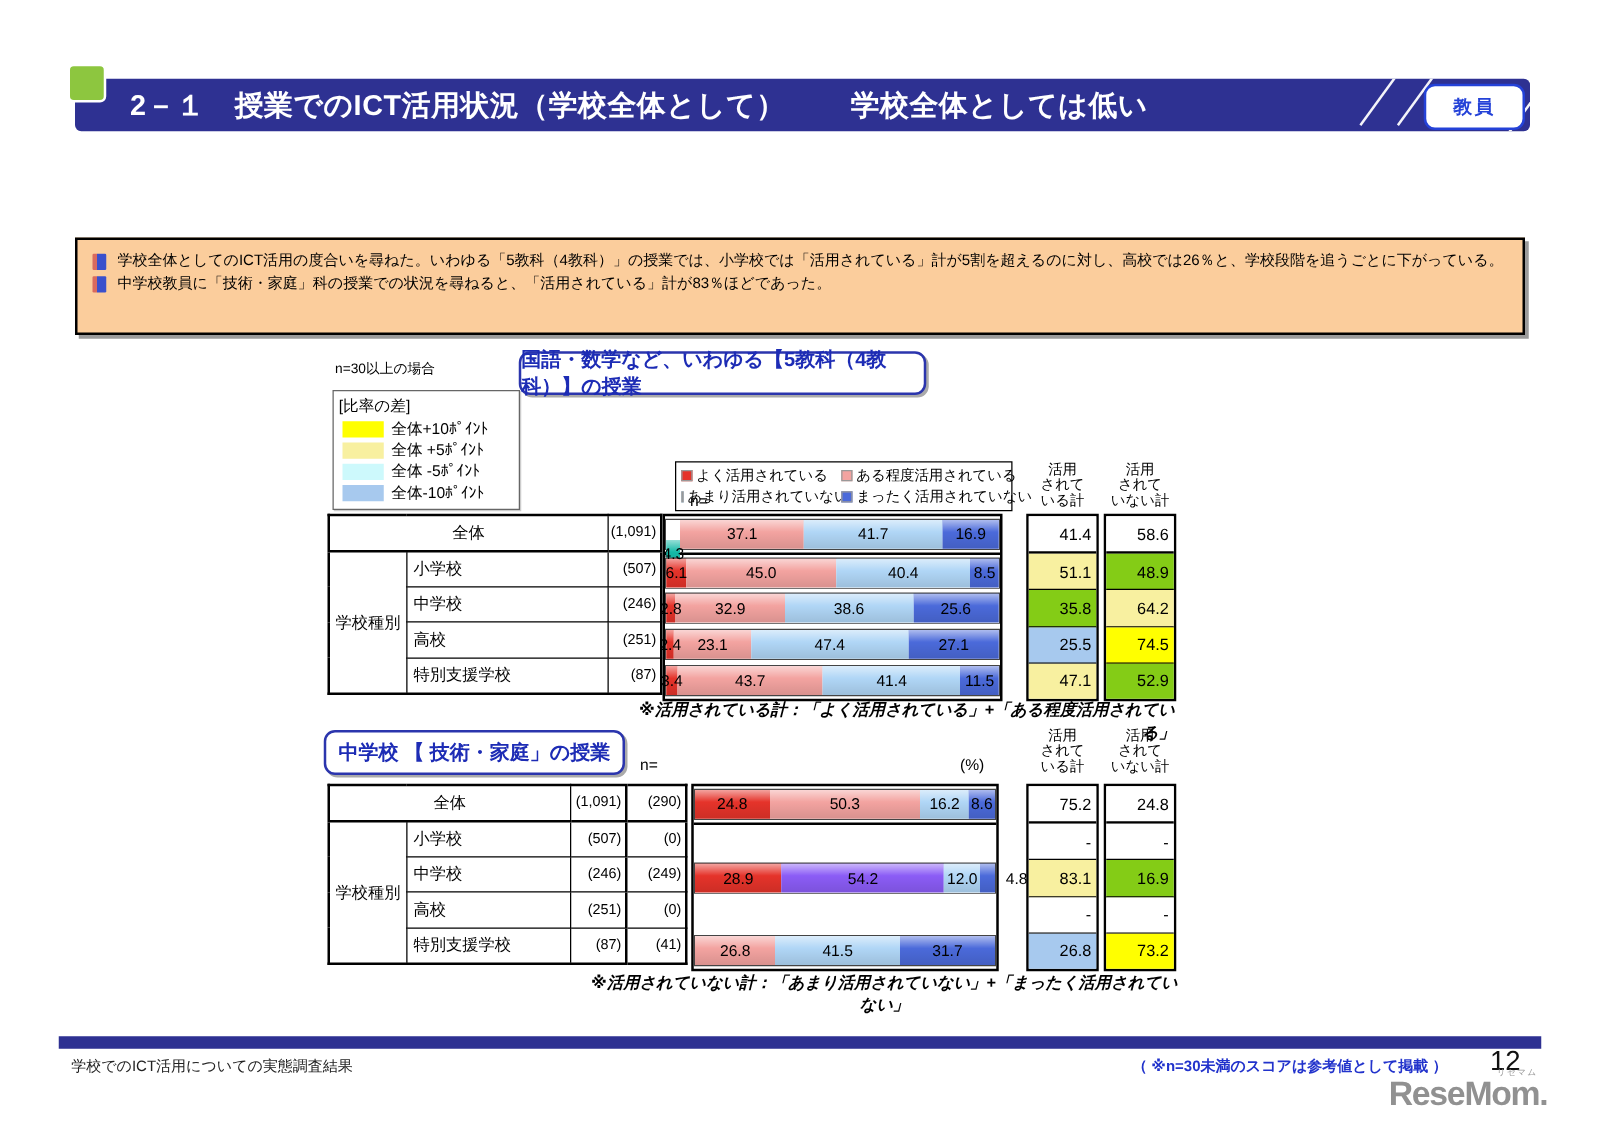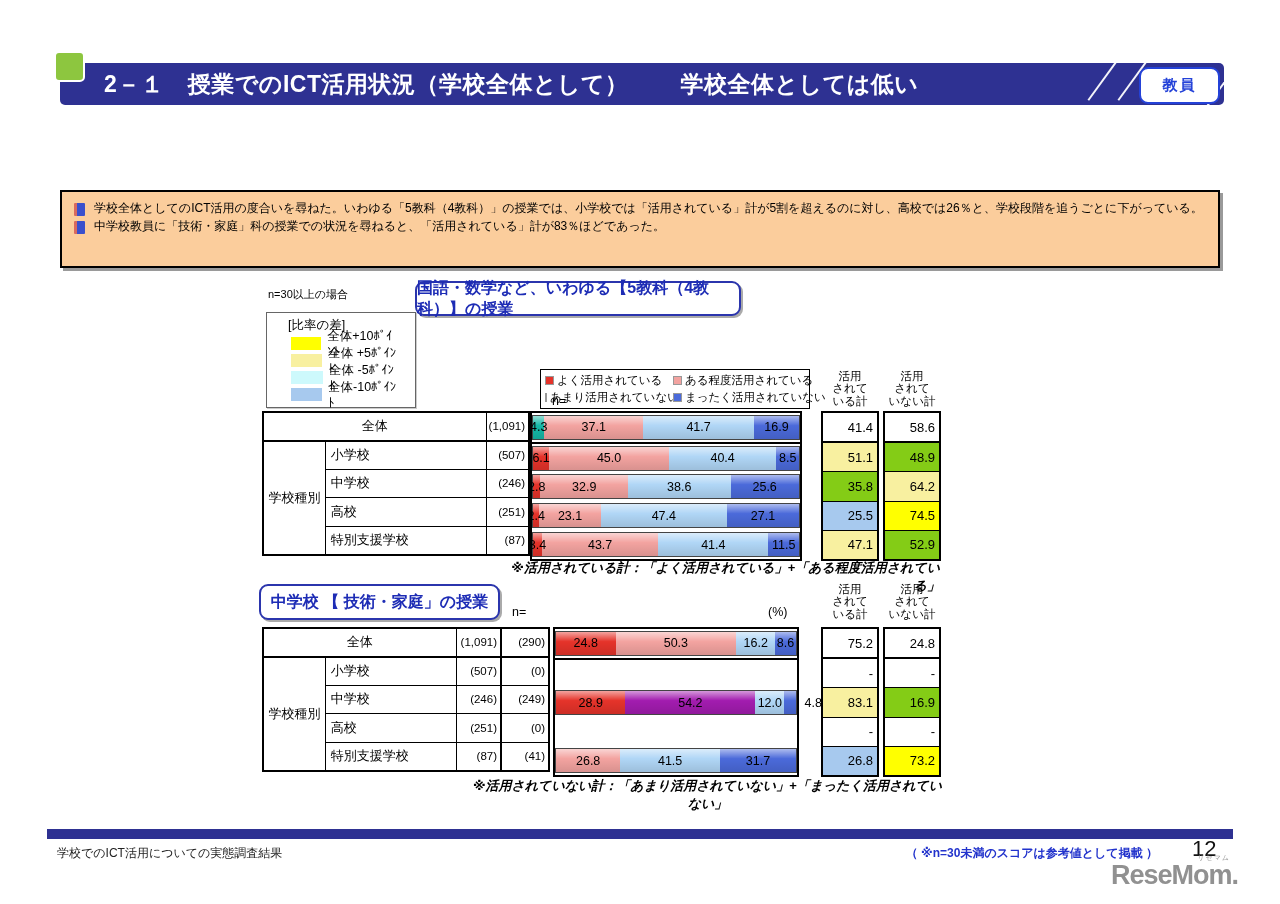--- a/index.html
+++ b/index.html
@@ -29,21 +29,21 @@
   .bicon{flex:0 0 11px;height:13px;margin:4px 9px 0 2px;
          background:linear-gradient(90deg,#d96a5e 0 30%,#3a50cc 30%);border-radius:1px;}
 
   
   .note-n30{left:268px;top:287px;font-size:11px;}
   .cbox{border:2px solid #2b35ad;border-radius:9px;background:#fff;box-shadow:2px 2px 0 #aaa;
         display:flex;align-items:center;justify-content:center;color:#1d2cb5;font-weight:bold;font-size:16px;}
   .cbox1{left:415px;top:281px;width:322px;height:31px;}
   .cbox2{left:259px;top:584px;width:237px;height:32px;}
   .dlegend{left:266px;top:312px;width:150px;height:96px;border:1px solid #666;background:#fff;
-           box-shadow:1px 1px 0 #ccc;box-sizing:border-box;padding:3px 17px;}
+           box-shadow:1px 1px 0 #ccc;box-sizing:border-box;padding:3px 0;}
   .dl-title{font-size:12.5px;margin:1px 0 1px 4px;}
   .dl-row{display:flex;align-items:center;height:17px;}
   .dl-sw{width:33px;height:13px;margin:0 6px 0 7px;}
   .slegend{left:540px;top:369px;width:270px;height:40px;border:1px solid #000;background:#fff;
            box-sizing:border-box;display:grid;grid-template-columns:128px 1fr;align-content:space-evenly;
            padding:0 4px;font-size:11.5px;}
   .sl-item{display:flex;align-items:center;white-space:nowrap;}
   .sl-sw{width:9px;height:9px;margin-right:3px;border:1px solid #999;box-sizing:border-box;}
 
   .nlab{font-size:12.5px;}
@@ -198,21 +198,21 @@
     <tr>
       <td class="name">特別支援学校</td>
       <td class="ncell">(87)</td>
     </tr>
   </tbody>
     </table>
 
   <div class="abs bars bars1">
     <div class="bar-row sep">
         <div class="barwrap">
-          <div class="seg" style="width: 4.3%; background: #14b8a6;">
+          <div class="seg" style="width: 4.3%; background: #14b8a6; margin-top: 16px;">
             <span>4.3</span>
           </div>
           <div class="seg" style="width: 37.1%; background: rgb(243, 163, 160);">
             <span>37.1</span>
           </div>
           <div class="seg" style="width: 41.7%; background: rgb(176, 214, 246);">
             <span>41.7</span>
           </div>
           <div class="seg" style="width: 16.9%; background: rgb(75, 106, 218);">
             <span>16.9</span>
@@ -360,21 +360,21 @@
           </div>
         </div>
       </div>
     <div class="bar-row"></div>
     <div class="bar-row">
         <span class="seg-out">4.8</span>
         <div class="barwrap">
           <div class="seg" style="width: 28.9%; background: rgb(229, 51, 42);">
             <span>28.9</span>
           </div>
-          <div class="seg" style="width: 54.2%; background: #a21caf; text-align: right;">
+          <div class="seg" style="width: 54.2%; background: #8b5cf6; text-align: right;">
             <span>54.2</span>
           </div>
           <div class="seg" style="width: 12%; background: rgb(176, 214, 246);">
             <span>12.0</span>
           </div>
           <div class="seg" style="width: 4.8%; background: rgb(75, 106, 218);"></div>
         </div>
       </div>
     <div class="bar-row"></div>
     <div class="bar-row">

